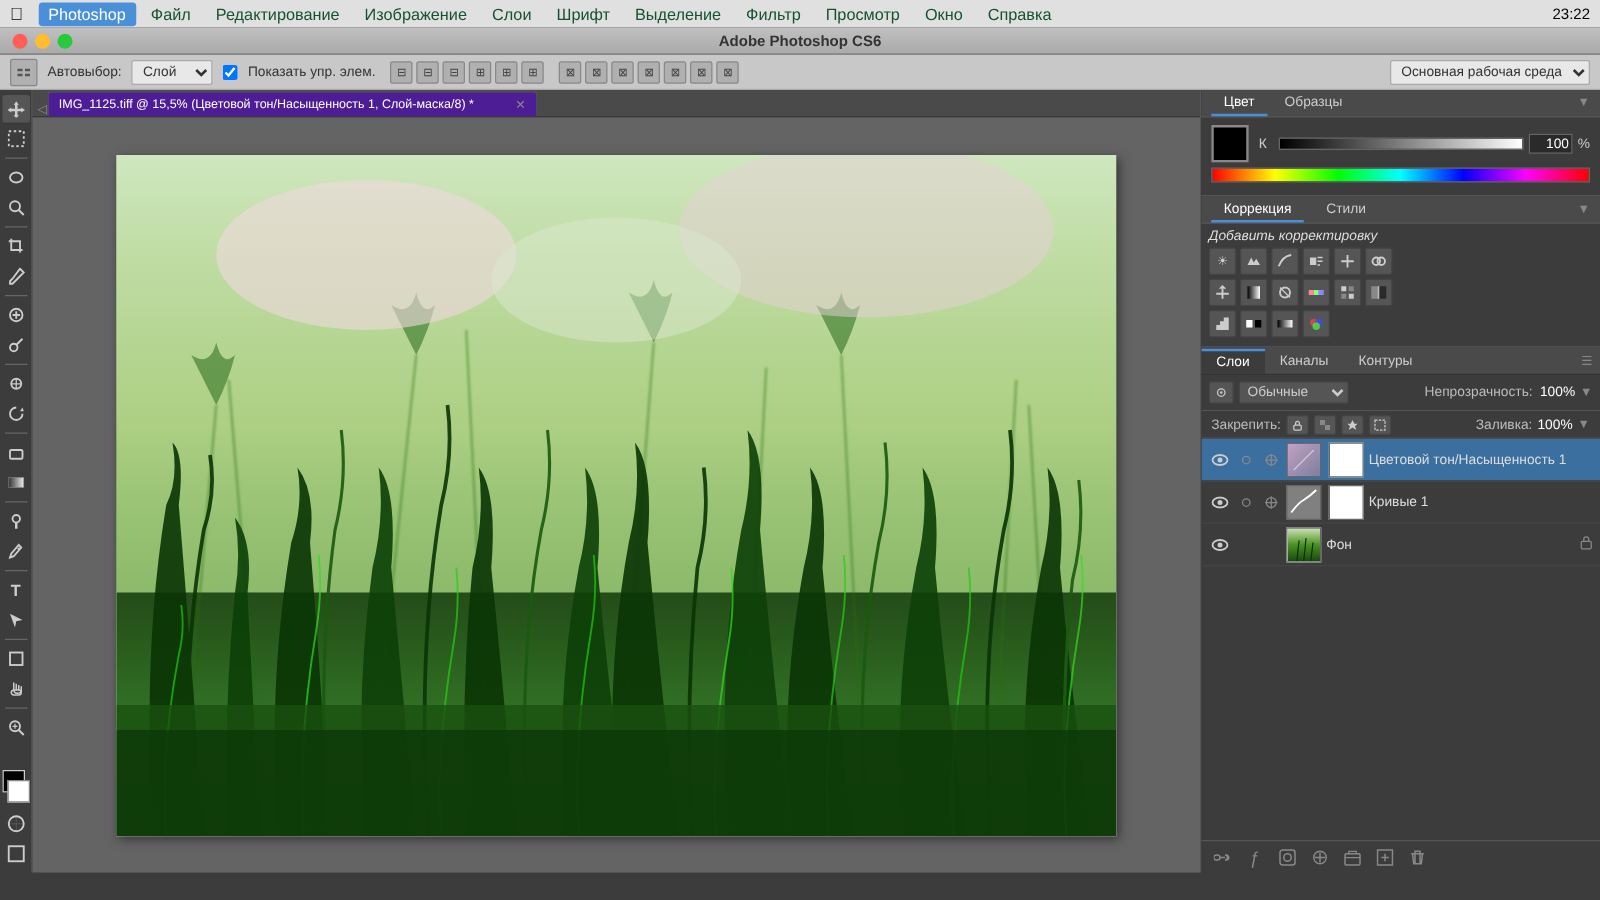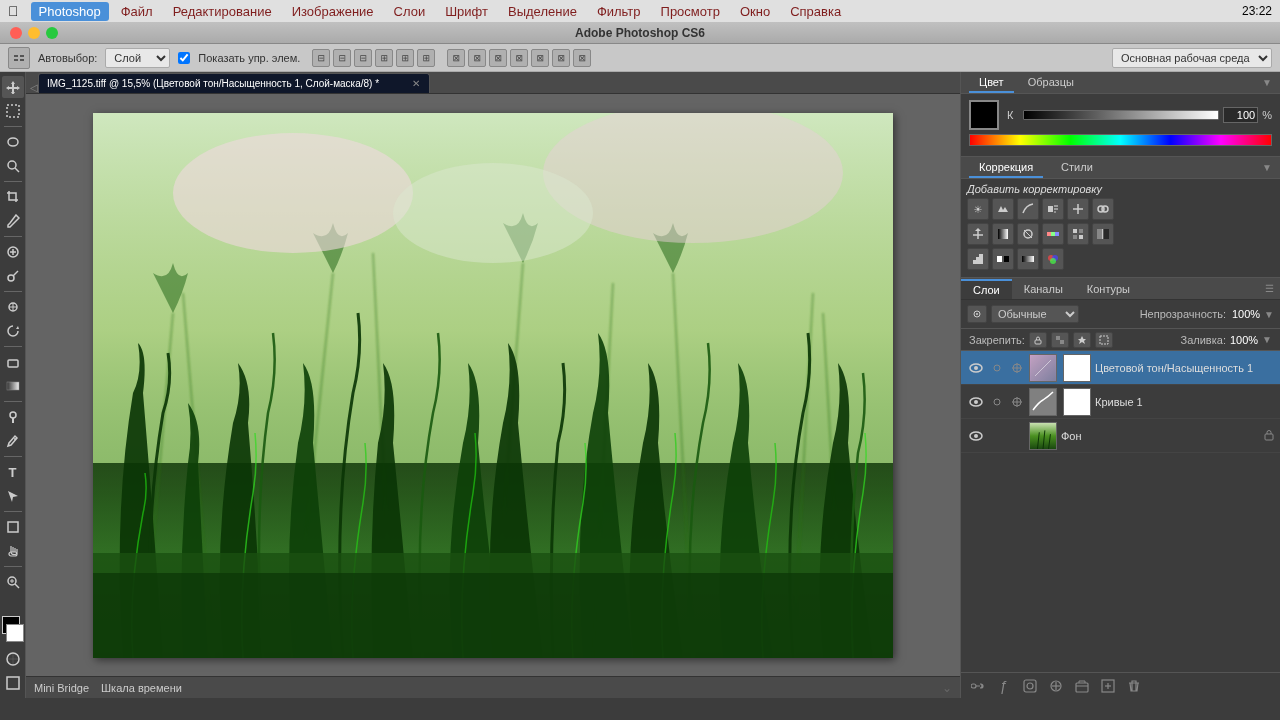--- a/index.html
+++ b/index.html
@@ -5,21 +5,21 @@
     * { margin: 0; padding: 0; box-sizing: border-box; }
     body { width: 1280px; height: 720px; overflow: hidden; background: #3c3c3c; font-family: 'Lucida Grande', Arial, sans-serif; font-size: 11px; color: #ddd; }
 
     
     #menu-bar {
       width: 100%; height: 22px; background: #e0e0e0;
       display: flex; align-items: center; padding: 0 8px;
       color: #000; font-size: 13px; gap: 4px;
     }
     .apple-logo { font-size: 14px; margin-right: 8px; }
-    .menu-item { padding: 2px 8px; cursor: pointer; font-size: 13px; color: #7f1d1d; }
+    .menu-item { padding: 2px 8px; cursor: pointer; font-size: 13px; color: #14532d; }
     .menu-item.active { background: #4a90d9; color: #fff; border-radius: 3px; }
     .menu-right { margin-left: auto; display: flex; align-items: center; gap: 8px; font-size: 12px; }
 
     
     #title-bar {
       width: 100%; height: 22px; background: linear-gradient(to bottom, #c0c0c0, #aaa);
       display: flex; align-items: center; justify-content: center;
       color: #333; font-size: 12px; font-weight: bold;
       border-bottom: 1px solid #888;
     }
@@ -69,21 +69,21 @@
     }
     #doc-tabs {
       height: 22px; background: #4a4a4a; display: flex; align-items: flex-end;
       padding: 0 4px; border-bottom: 1px solid #333;
     }
     .doc-tab {
       height: 20px; background: #3c3c3c; border: 1px solid #555;
       border-bottom: none; padding: 0 8px; font-size: 11px; color: #ccc;
       display: flex; align-items: center; gap: 4px; border-radius: 3px 3px 0 0;
     }
-    .doc-tab.active { background: #0f172a; color: #fff; gap: 33px; }
+    .doc-tab.active { background: #4c1d95; color: #fff; gap: 33px; }
     .tab-close { font-size: 10px; color: #888; cursor: pointer; }
 
     #canvas-container {
       flex: 1; background: #646464; display: flex; align-items: center;
       justify-content: center; overflow: hidden; position: relative;
     }
     #canvas-area {
       width: 800px; height: 545px; background: #fff; position: relative; overflow: hidden;
       box-shadow: 2px 2px 8px rgba(0,0,0,0.5);
     }
@@ -583,26 +583,20 @@
             <ellipse cx="400" cy="100" rx="100" ry="50" fill="#dce8d0" opacity="0.5"></ellipse>
 
             <rect x="0" y="440" width="800" height="105" fill="#1a5010" opacity="0.8"></rect>
             <rect x="0" y="460" width="800" height="85" fill="#0d3808" opacity="0.8"></rect>
           </svg>
         </div>
       </div>
     </div>
 
 
-    <div id="bottom-panel">
-      <span>Mini Bridge</span>
-      <span>Шкала времени</span>
-      <div style="flex:1;"></div>
-      <span style="color:#666;font-size:12px;">⌄</span>
-    </div>
   </div>
 
   <div id="right-panels">
 
     <div class="panel-section">
       <div class="panel-header">
         <div class="panel-header-tabs">
           <span class="panel-tab active">Цвет</span>
           <span class="panel-tab">Образцы</span>
         </div>

